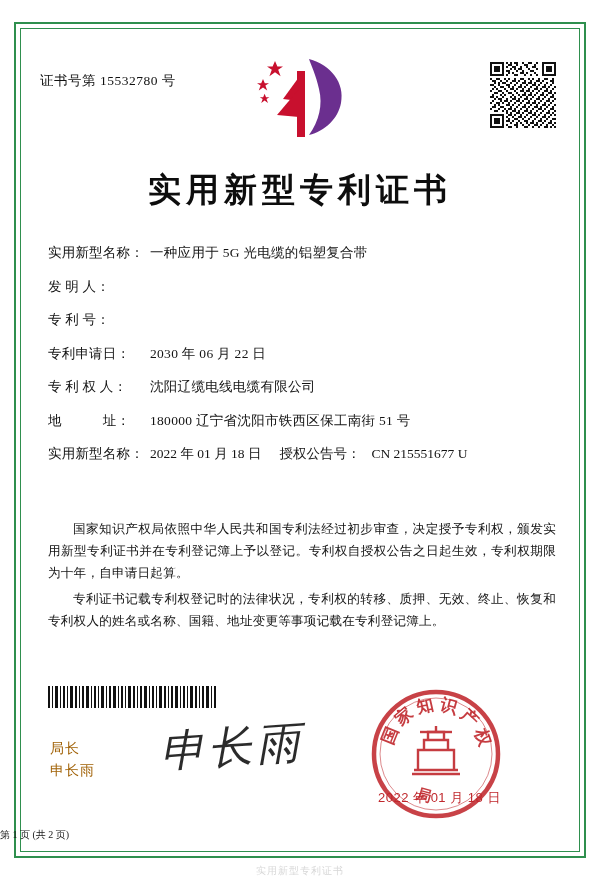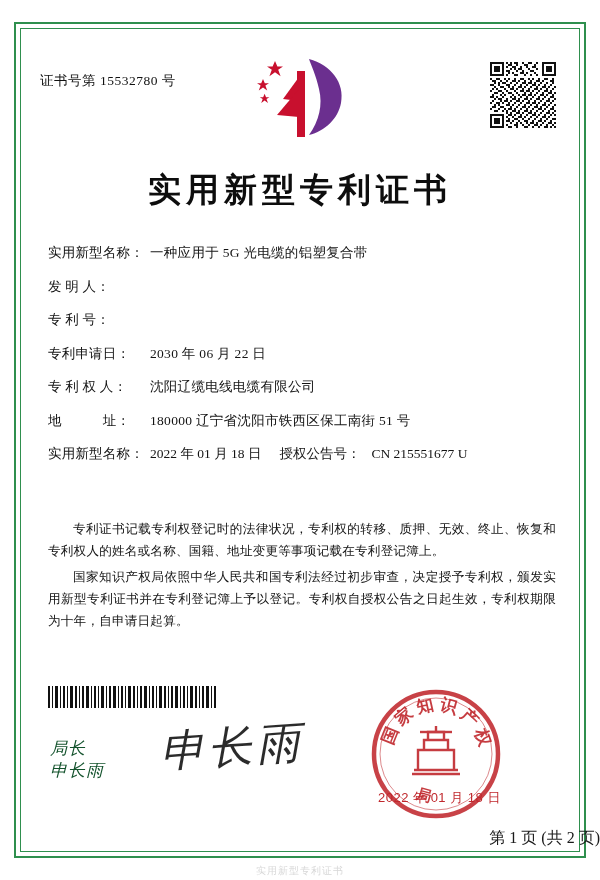--- a/index.html
+++ b/index.html
@@ -143,25 +143,24 @@
     top: 686px;
     width: 168px;
     height: 22px;
   }
 
   
   .sig-labels {
     position: absolute;
     left: 50px;
     top: 738px;
-    font-size: 17px;
+    font-size: 14px;
     line-height: 22px;
-    color: #14532d;
+    color: #a16207;
     letter-spacing: 1px;
-    font-style: italic;
   }
   .sig-script {
     position: absolute;
     left: 160px;
     top: 718px;
     font-size: 44px;
     color: #1a1a1a;
     font-family: "Liberation Serif", "DejaVu Serif", serif;
     font-style: italic;
     letter-spacing: 4px;
@@ -186,22 +185,22 @@
     letter-spacing: 0.5px;
     font-family: "Liberation Sans", sans-serif;
   }
 
   
   .page-footer {
     position: absolute;
     left: 0;
     top: 828px;
     width: 600px;
-    text-align: right;
-    font-size: 16px;
+    text-align: left;
+    font-size: 10px;
     color: #1a1a1a;
   }
   .bottom-faint {
     position: absolute;
     left: 0;
     top: 864px;
     width: 600px;
     text-align: center;
     font-size: 10px;
     color: #d8d8d8;
@@ -563,22 +562,22 @@
     </div>
     <div class="row spread">
       <span class="lbl">实用新型名称：</span>
       <span class="val2">2022 年 01 月 18 日</span>
       <span class="lbl2">授权公告号：</span>
       <span class="val2">CN 215551677 U</span>
     </div>
   </div>
 
   <div class="paras">
+    <p>国家知识产权局依照中华人民共和国专利法经过初步审查，决定授予专利权，颁发实用新型专利证书并在专利登记簿上予以登记。专利权自授权公告之日起生效，专利权期限为十年，自申请日起算。</p>
     <p>专利证书记载专利权登记时的法律状况，专利权的转移、质押、无效、终止、恢复和专利权人的姓名或名称、国籍、地址变更等事项记载在专利登记簿上。</p>
-    <p>国家知识产权局依照中华人民共和国专利法经过初步审查，决定授予专利权，颁发实用新型专利证书并在专利登记簿上予以登记。专利权自授权公告之日起生效，专利权期限为十年，自申请日起算。</p>
   </div>
 
   <div class="barcode">
     <svg viewBox="0 0 168 22" width="168" height="22" shape-rendering="crispEdges" aria-hidden="true">
       <rect width="168" height="22" fill="#ffffff"></rect>
       <g fill="#111111">
         <rect x="0" y="0" width="2" height="22"></rect>
           <rect x="4" y="0" width="1" height="22"></rect>
         <rect x="7" y="0" width="3" height="22"></rect>
           <rect x="12" y="0" width="1" height="22"></rect>

